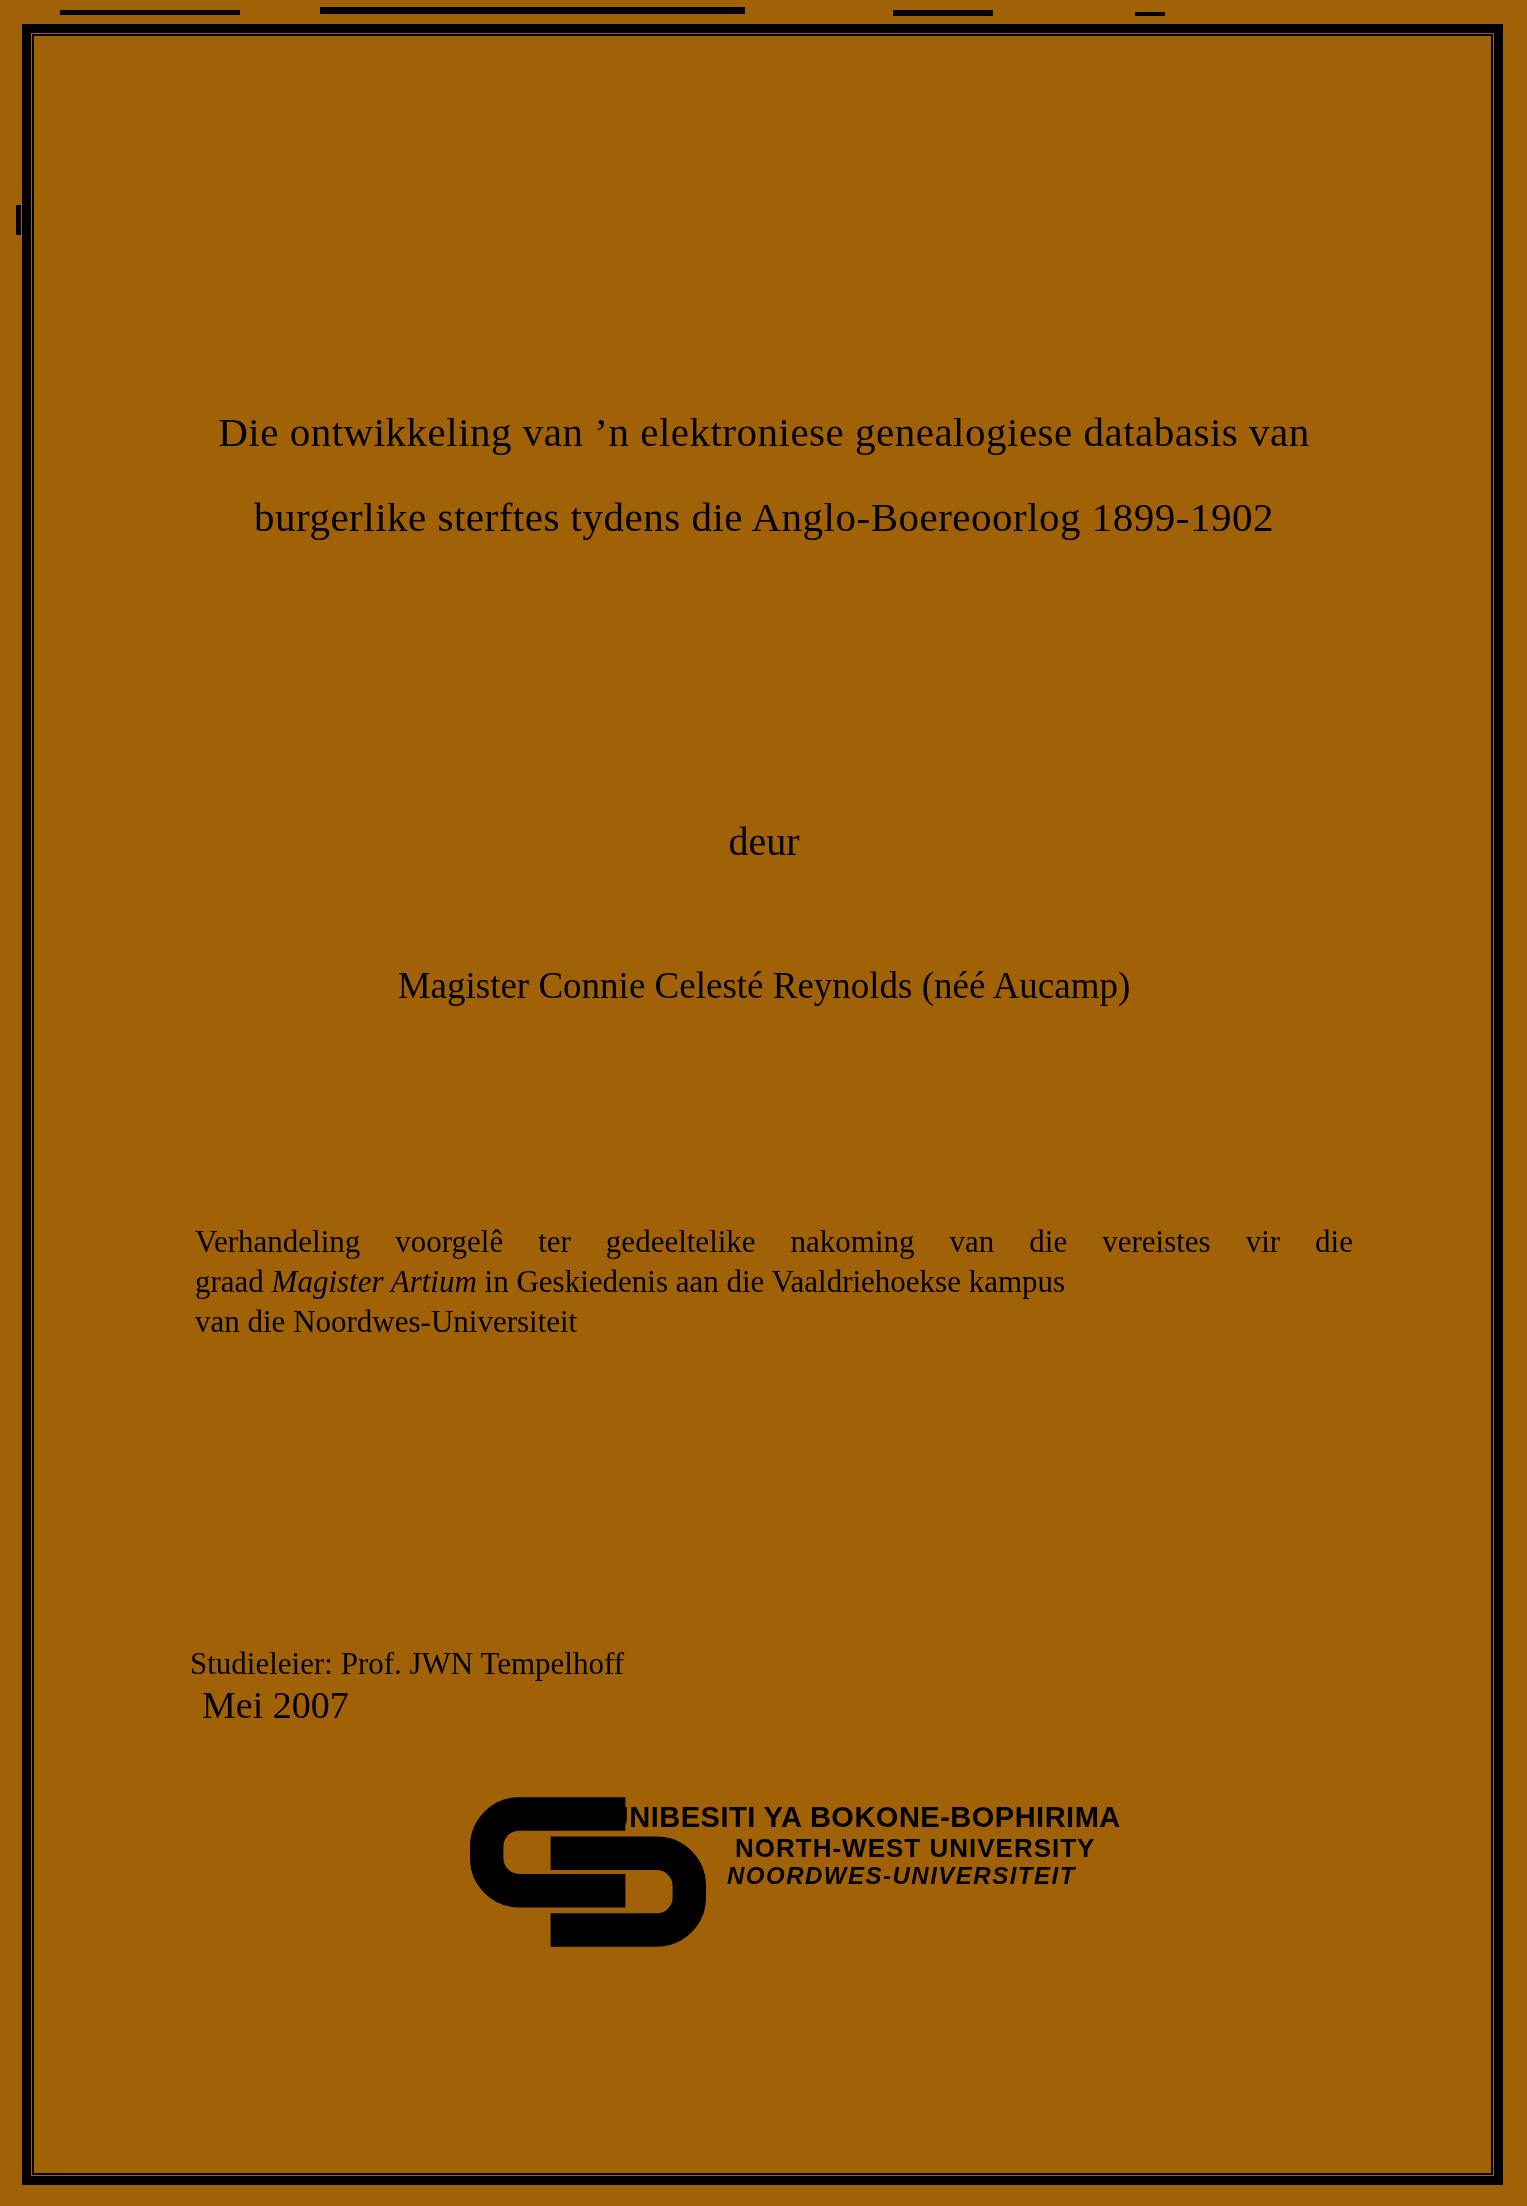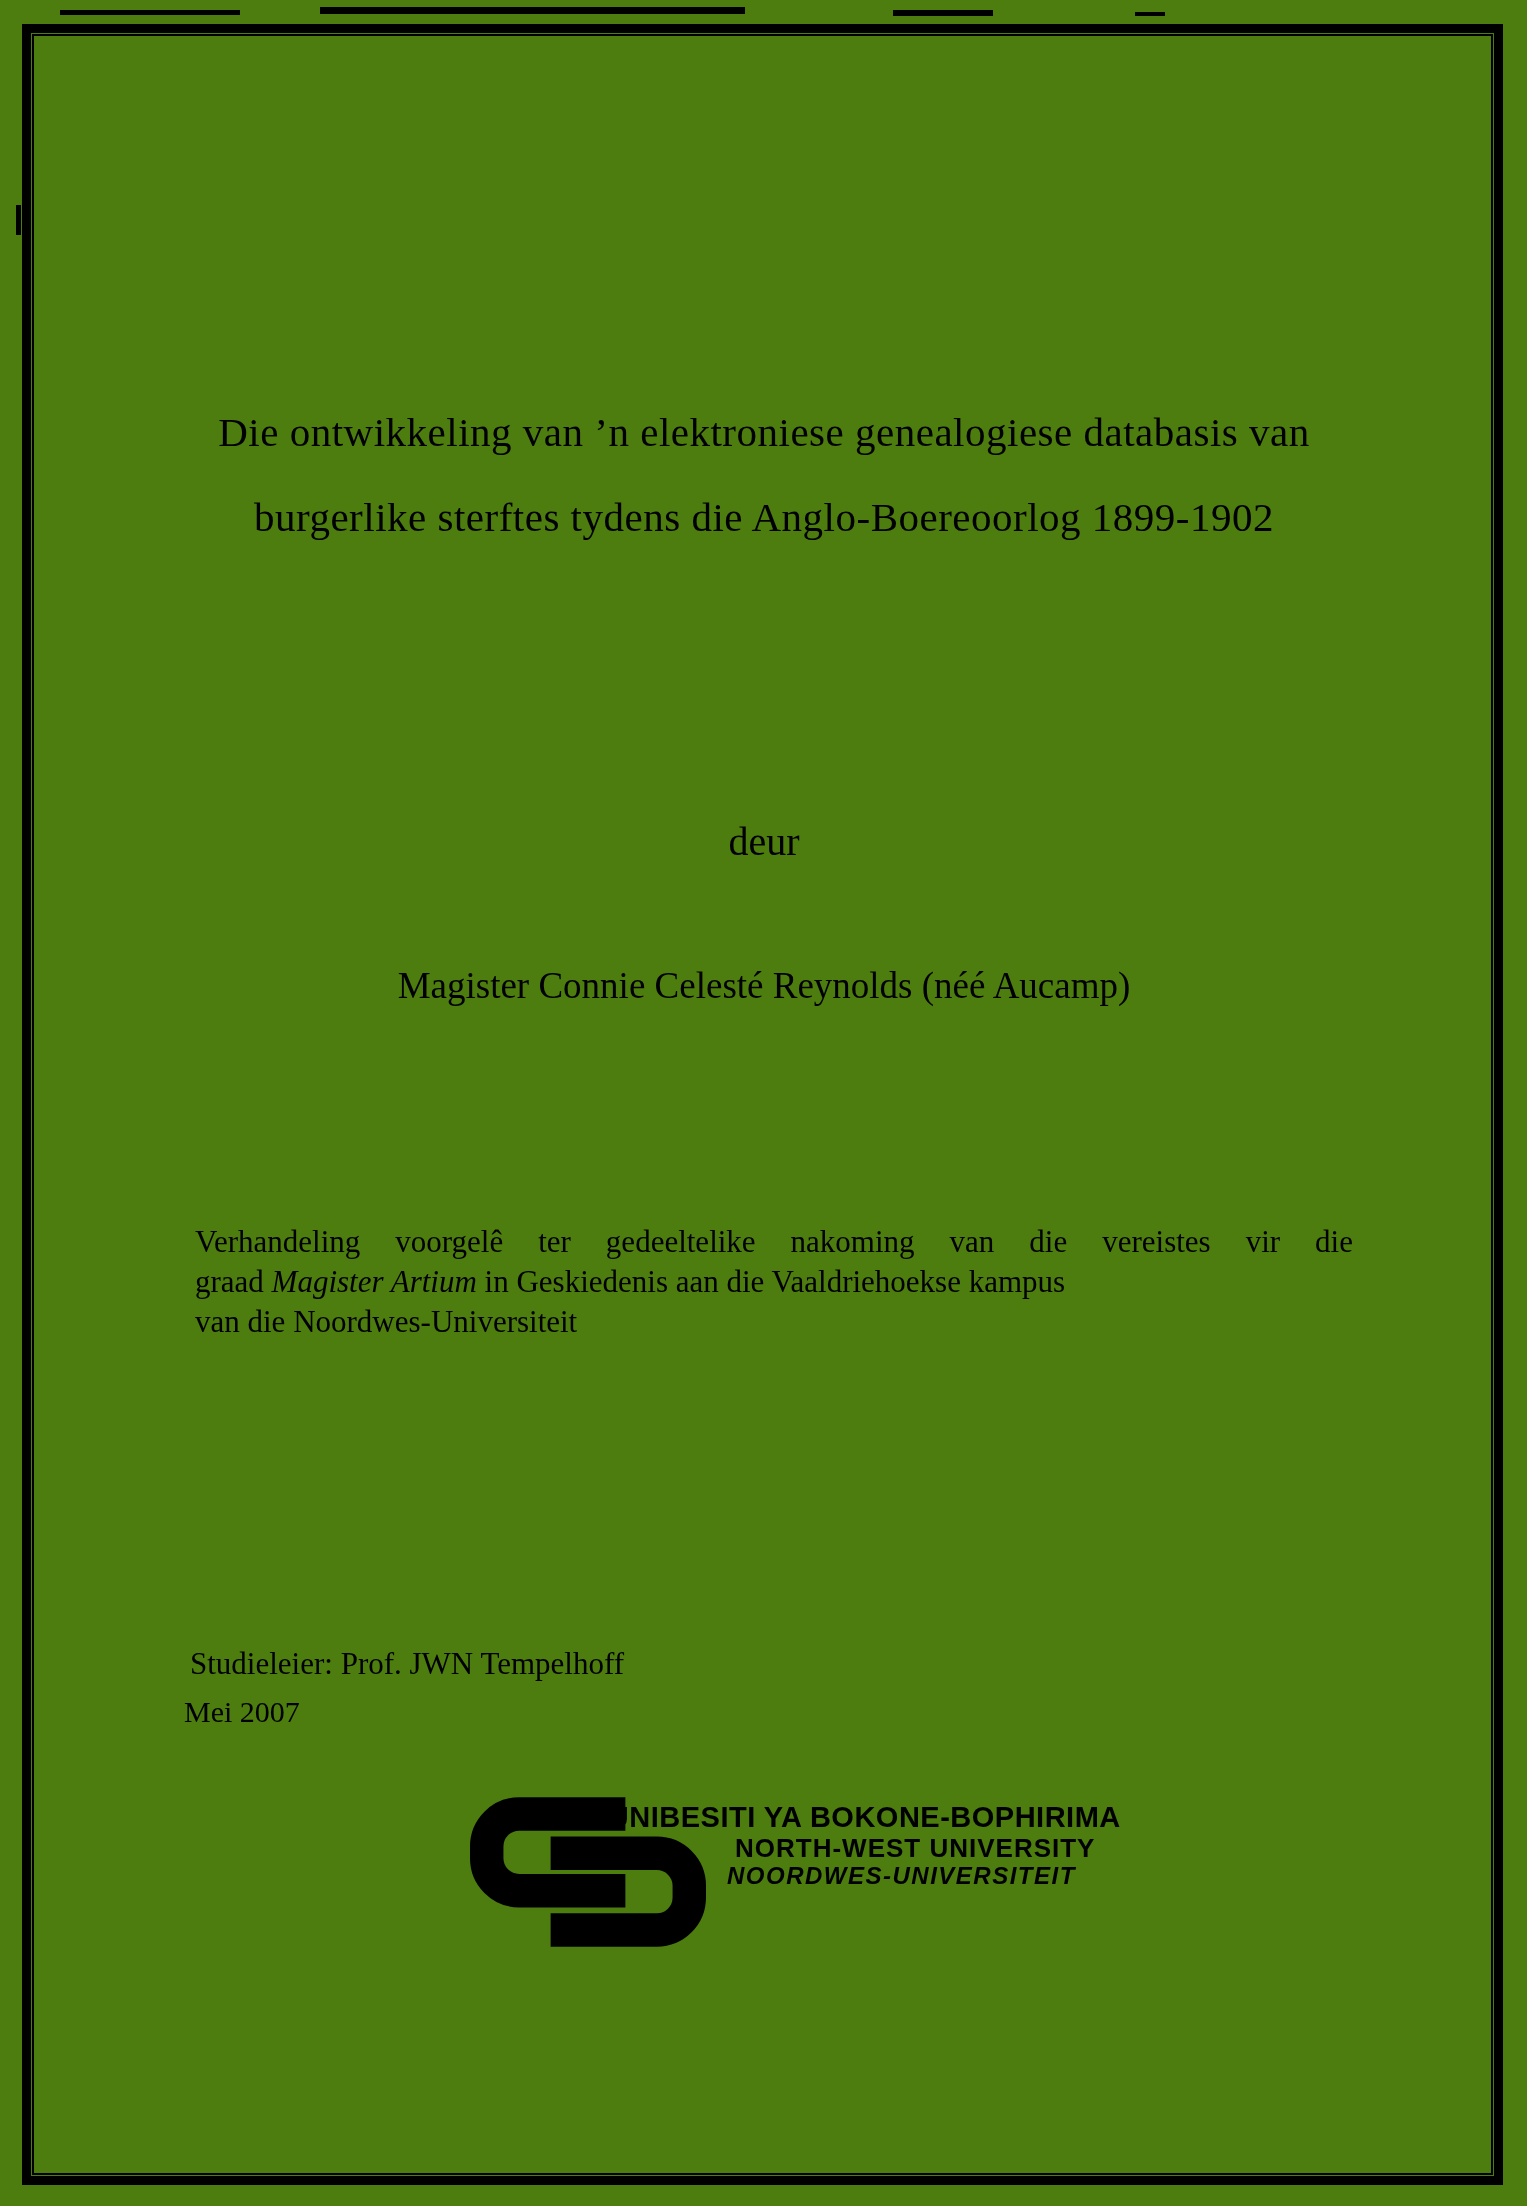--- a/index.html
+++ b/index.html
@@ -1,20 +1,20 @@
 <!DOCTYPE html>
 <html><head>
 <meta charset="utf-8">
 <style>
   html, body { margin: 0; padding: 0; background: #ffffff; }
   .page {
     position: relative;
     width: 1527px;
     height: 2206px;
-    background: #4d7c0f;
+    background: #a16207;
     color: #000000;
     font-family: "Liberation Serif", "DejaVu Serif", serif;
     overflow: hidden;
   }
   .artifact { position: absolute; background: #000; }
   .a1 { left: 60px;   top: 10px; width: 180px; height: 5px; }
   .a2 { left: 320px;  top: 7px;  width: 425px; height: 7px; }
   .a3 { left: 893px;  top: 10px; width: 100px; height: 6px; }
   .a4 { left: 1135px; top: 12px; width: 30px;  height: 4px; }
   .a5 { left: 16px;   top: 205px; width: 5px;  height: 30px; }
@@ -60,23 +60,22 @@
   .just { text-align: justify; text-align-last: justify; }
   .it { font-style: italic; }
 
   .supervisor {
     position: absolute;
     left: 190px; top: 1646px;
     font-size: 31px;
   }
   .date {
     position: absolute;
-    left: 184px; top: 1683px;
-    font-size: 30px;
-    margin-top: 12px;
+    left: 202px; top: 1683px;
+    font-size: 38px;
   }
 
   .logo-mark {
     position: absolute;
     left: 470px; top: 1797px;
     width: 236px; height: 150px;
   }
   .logo-t {
     position: absolute;
     font-family: "Liberation Sans", "DejaVu Sans", sans-serif;

